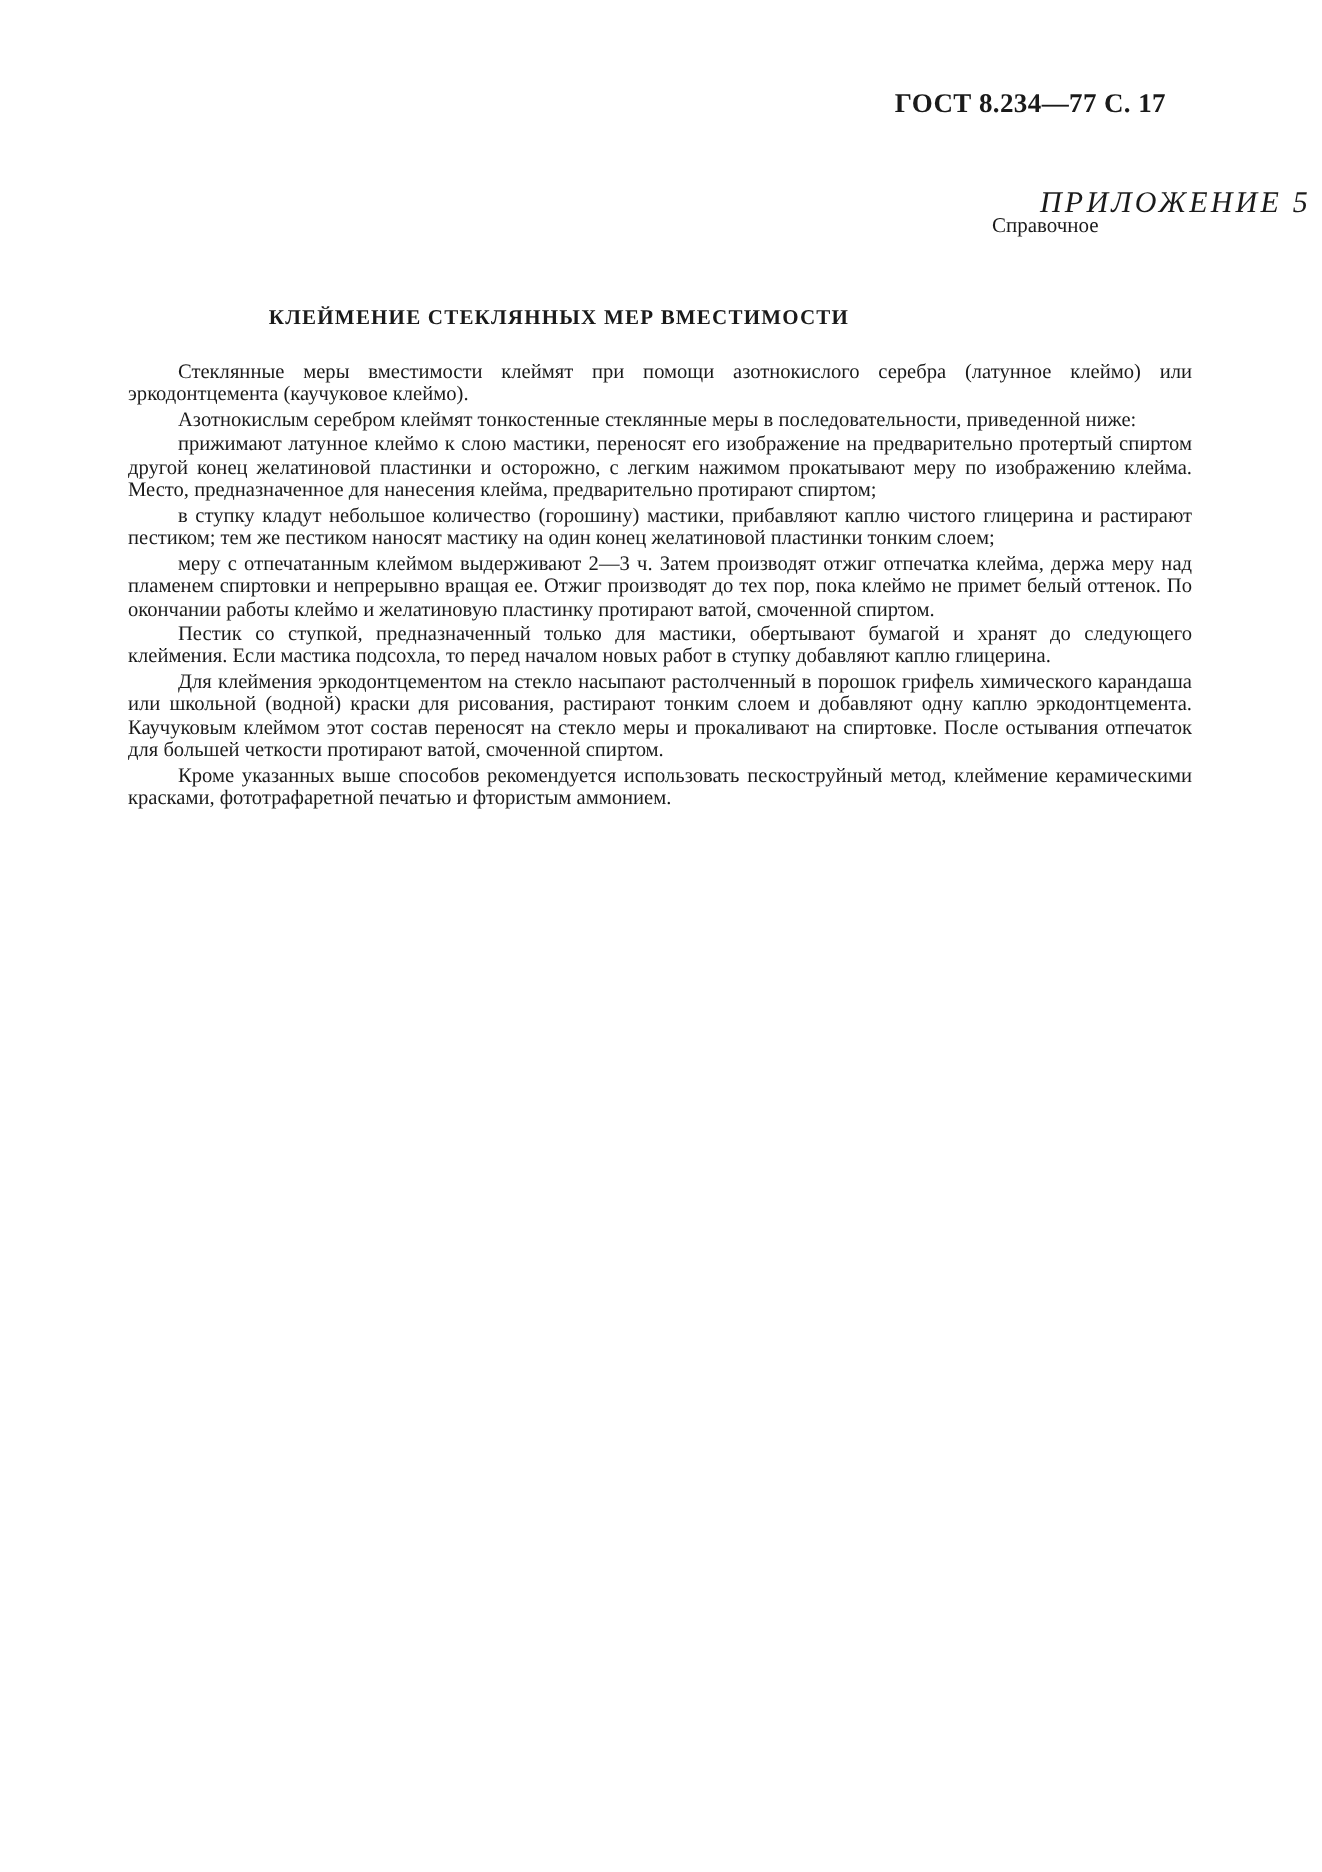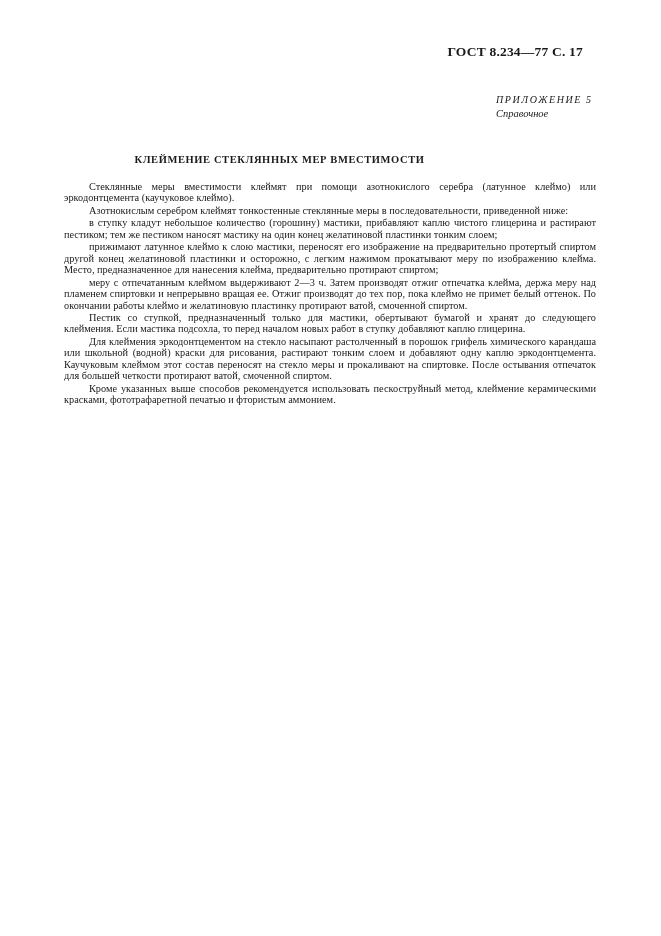--- a/index.html
+++ b/index.html
@@ -19,32 +19,31 @@
       position: absolute;
       top: 44px;
       right: 78px;
       font-size: 13.5px;
       font-weight: bold;
       letter-spacing: 0.2px;
     }
     .appendix {
       position: absolute;
       top: 94px;
-      left: 496px;
-      font-size: 10px;
+      left: 520px;
+      font-size: 15px;
       font-style: italic;
       letter-spacing: 1.6px;
       text-align: center;
     }
     .appendix-sub {
       position: absolute;
       top: 108px;
       left: 496px;
       font-size: 10.5px;
-      font-style: italic;
     }
     .title {
       position: absolute;
       top: 154px;
       left: 0;
       width: 555px;
       text-align: center;
       font-size: 10.5px;
       font-weight: bold;
       letter-spacing: 0.6px;
@@ -74,19 +73,19 @@
   <div class="header-code">ГОСТ 8.234—77 С. 17</div>
   <div class="appendix">ПРИЛОЖЕНИЕ 5</div>
   <div class="appendix-sub">Справочное</div>
 </div>
 
 <h1 class="title" style="margin:0;">КЛЕЙМЕНИЕ СТЕКЛЯННЫХ МЕР ВМЕСТИМОСТИ</h1>
 
 <div class="body-text">
   <p>Стеклянные меры вместимости клеймят при помощи азотнокислого серебра (латунное клеймо) или эркодонтцемента (каучуковое клеймо).</p>
   <p>Азотнокислым серебром клеймят тонкостенные стеклянные меры в последовательности, приведенной ниже:</p>
+  <p>прижимают латунное клеймо к слою мастики, переносят его изображение на предварительно протертый спиртом другой конец желатиновой пластинки и осторожно, с легким нажимом прокатывают меру по изображению клейма. Место, предназначенное для нанесения клейма, предварительно протирают спиртом;</p>
   <p>в ступку кладут небольшое количество (горошину) мастики, прибавляют каплю чистого глицерина и растирают пестиком; тем же пестиком наносят мастику на один конец желатиновой пластинки тонким слоем;</p>
-  <p>прижимают латунное клеймо к слою мастики, переносят его изображение на предварительно протертый спиртом другой конец желатиновой пластинки и осторожно, с легким нажимом прокатывают меру по изображению клейма. Место, предназначенное для нанесения клейма, предварительно протирают спиртом;</p>
   <p>меру с отпечатанным клеймом выдерживают 2—3 ч. Затем производят отжиг отпечатка клейма, держа меру над пламенем спиртовки и непрерывно вращая ее. Отжиг производят до тех пор, пока клеймо не примет белый оттенок. По окончании работы клеймо и желатиновую пластинку протирают ватой, смоченной спиртом.</p>
   <p>Пестик со ступкой, предназначенный только для мастики, обертывают бумагой и хранят до следующего клеймения. Если мастика подсохла, то перед началом новых работ в ступку добавляют каплю глицерина.</p>
   <p>Для клеймения эркодонтцементом на стекло насыпают растолченный в порошок грифель химического карандаша или школьной (водной) краски для рисования, растирают тонким слоем и добавляют одну каплю эркодонтцемента. Каучуковым клеймом этот состав переносят на стекло меры и прокаливают на спиртовке. После остывания отпечаток для большей четкости протирают ватой, смоченной спиртом.</p>
   <p>Кроме указанных выше способов рекомендуется использовать пескоструйный метод, клеймение керамическими красками, фототрафаретной печатью и фтористым аммонием.</p>
 </div>
 
 </body></html>

